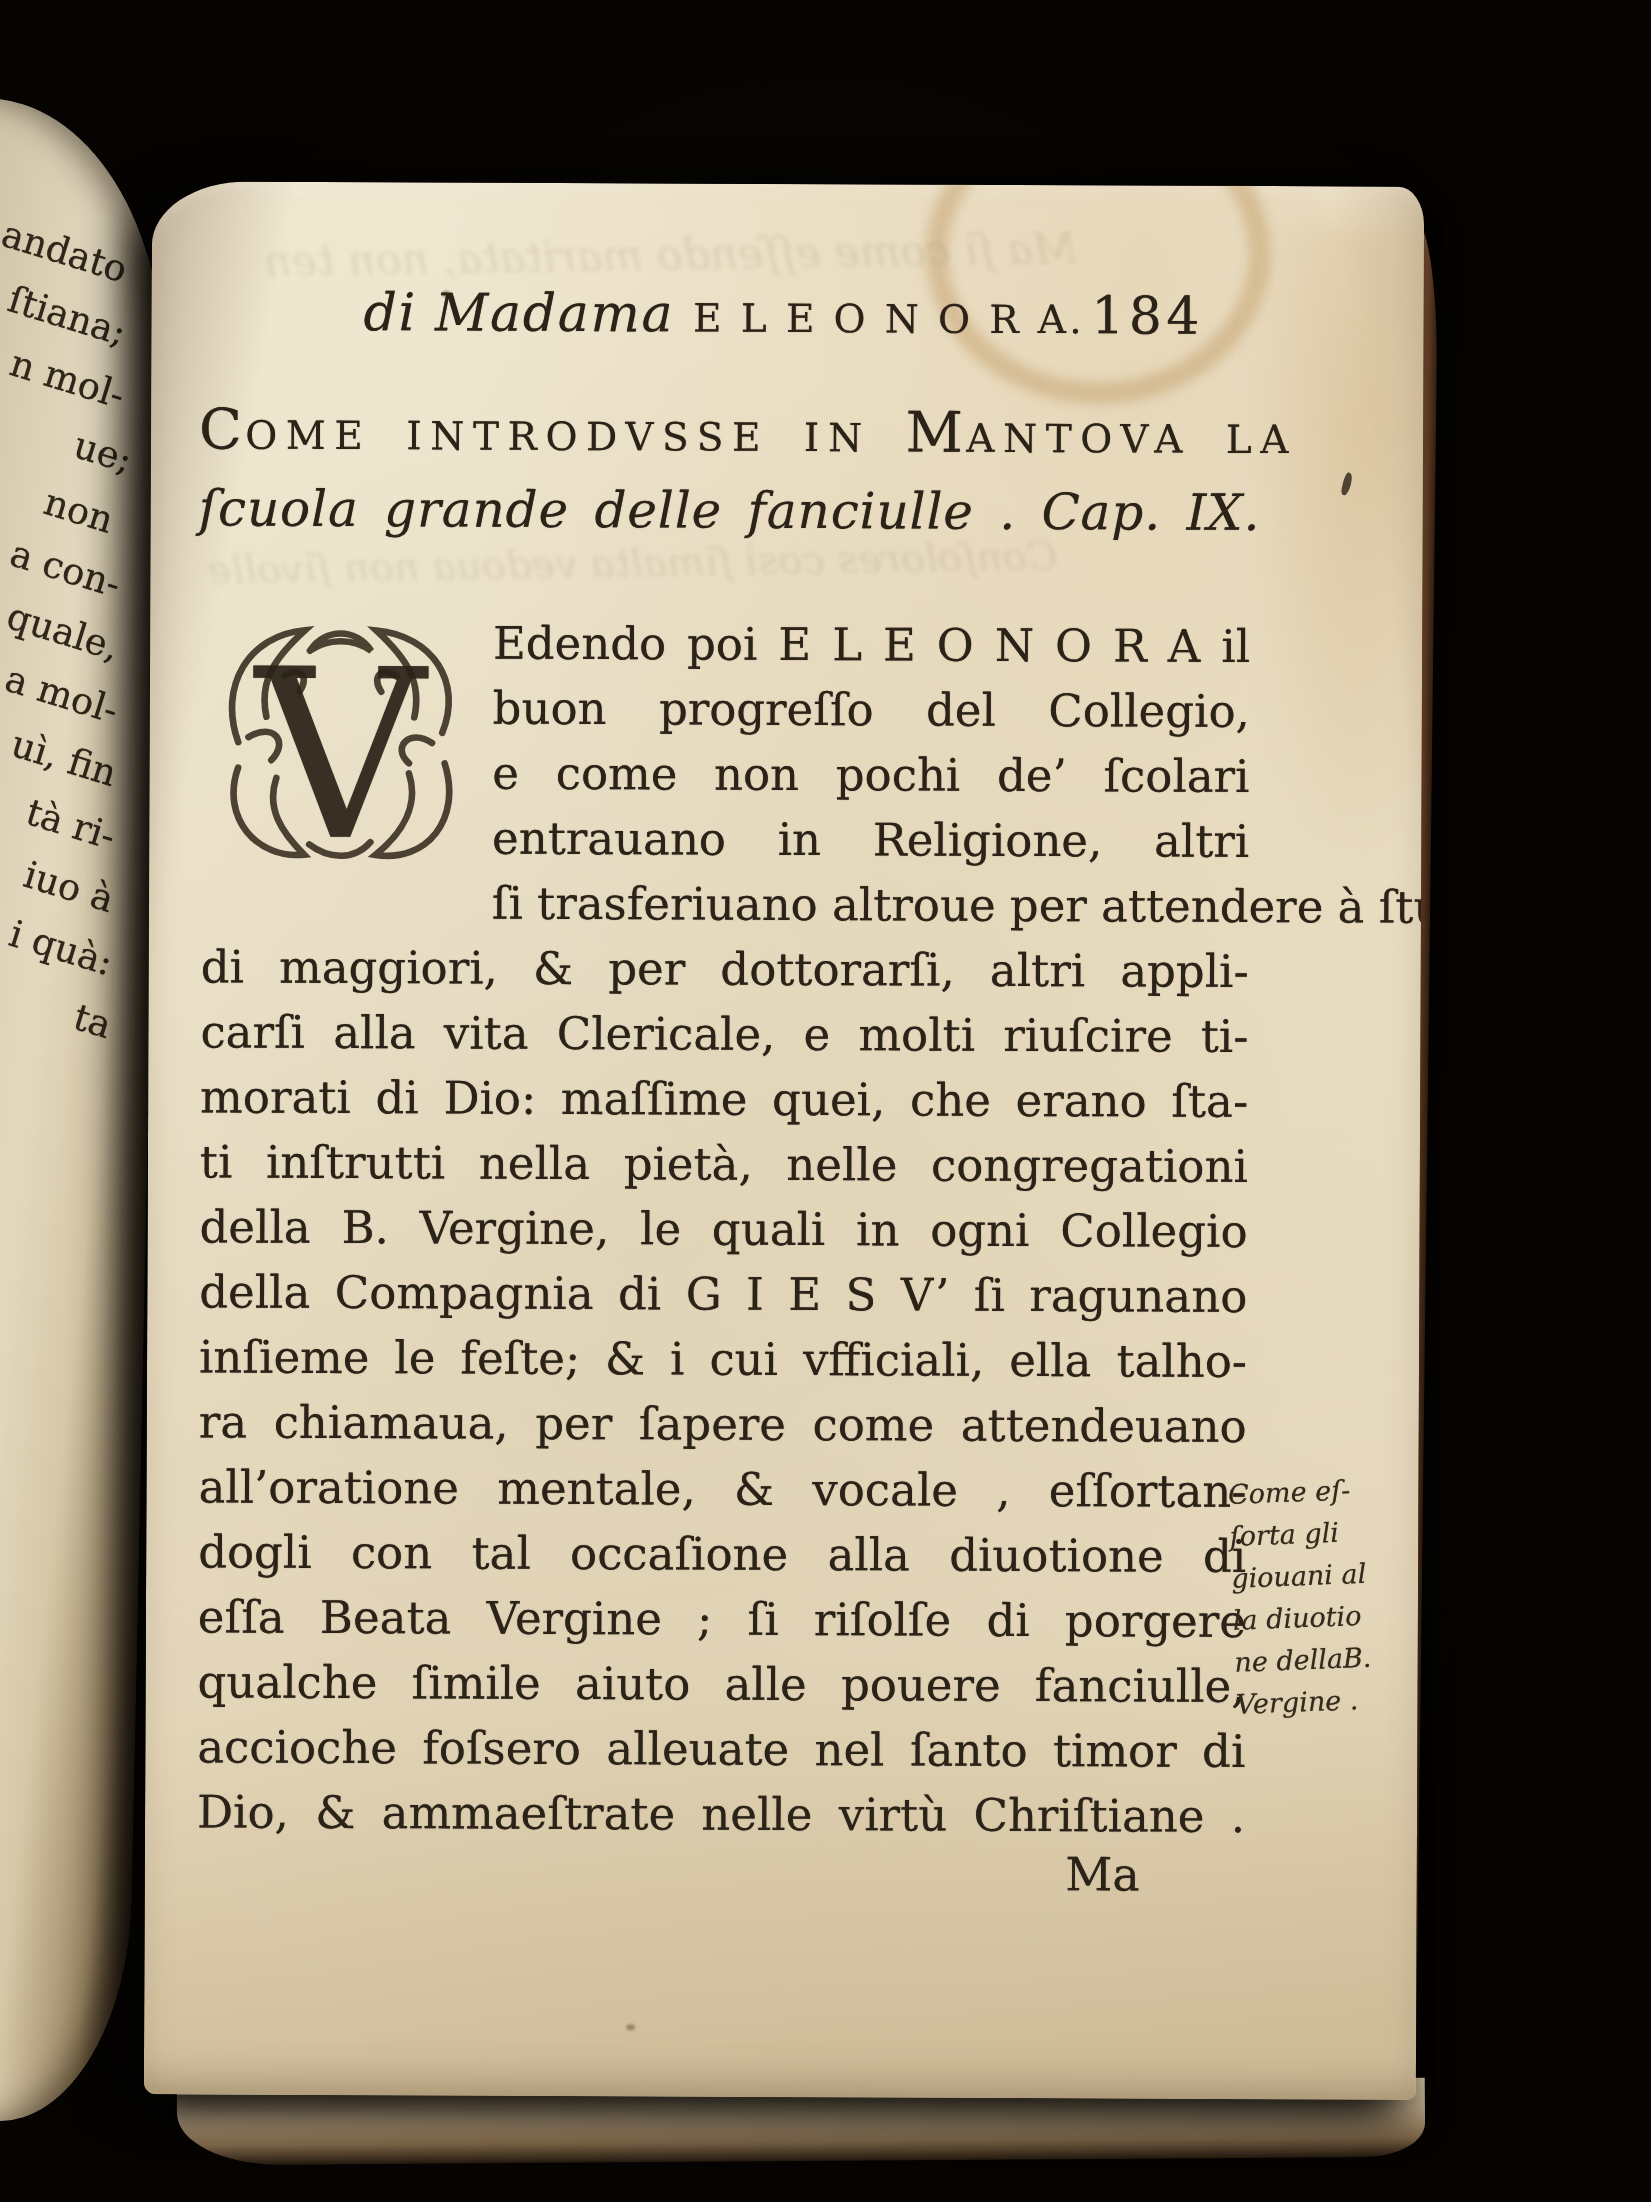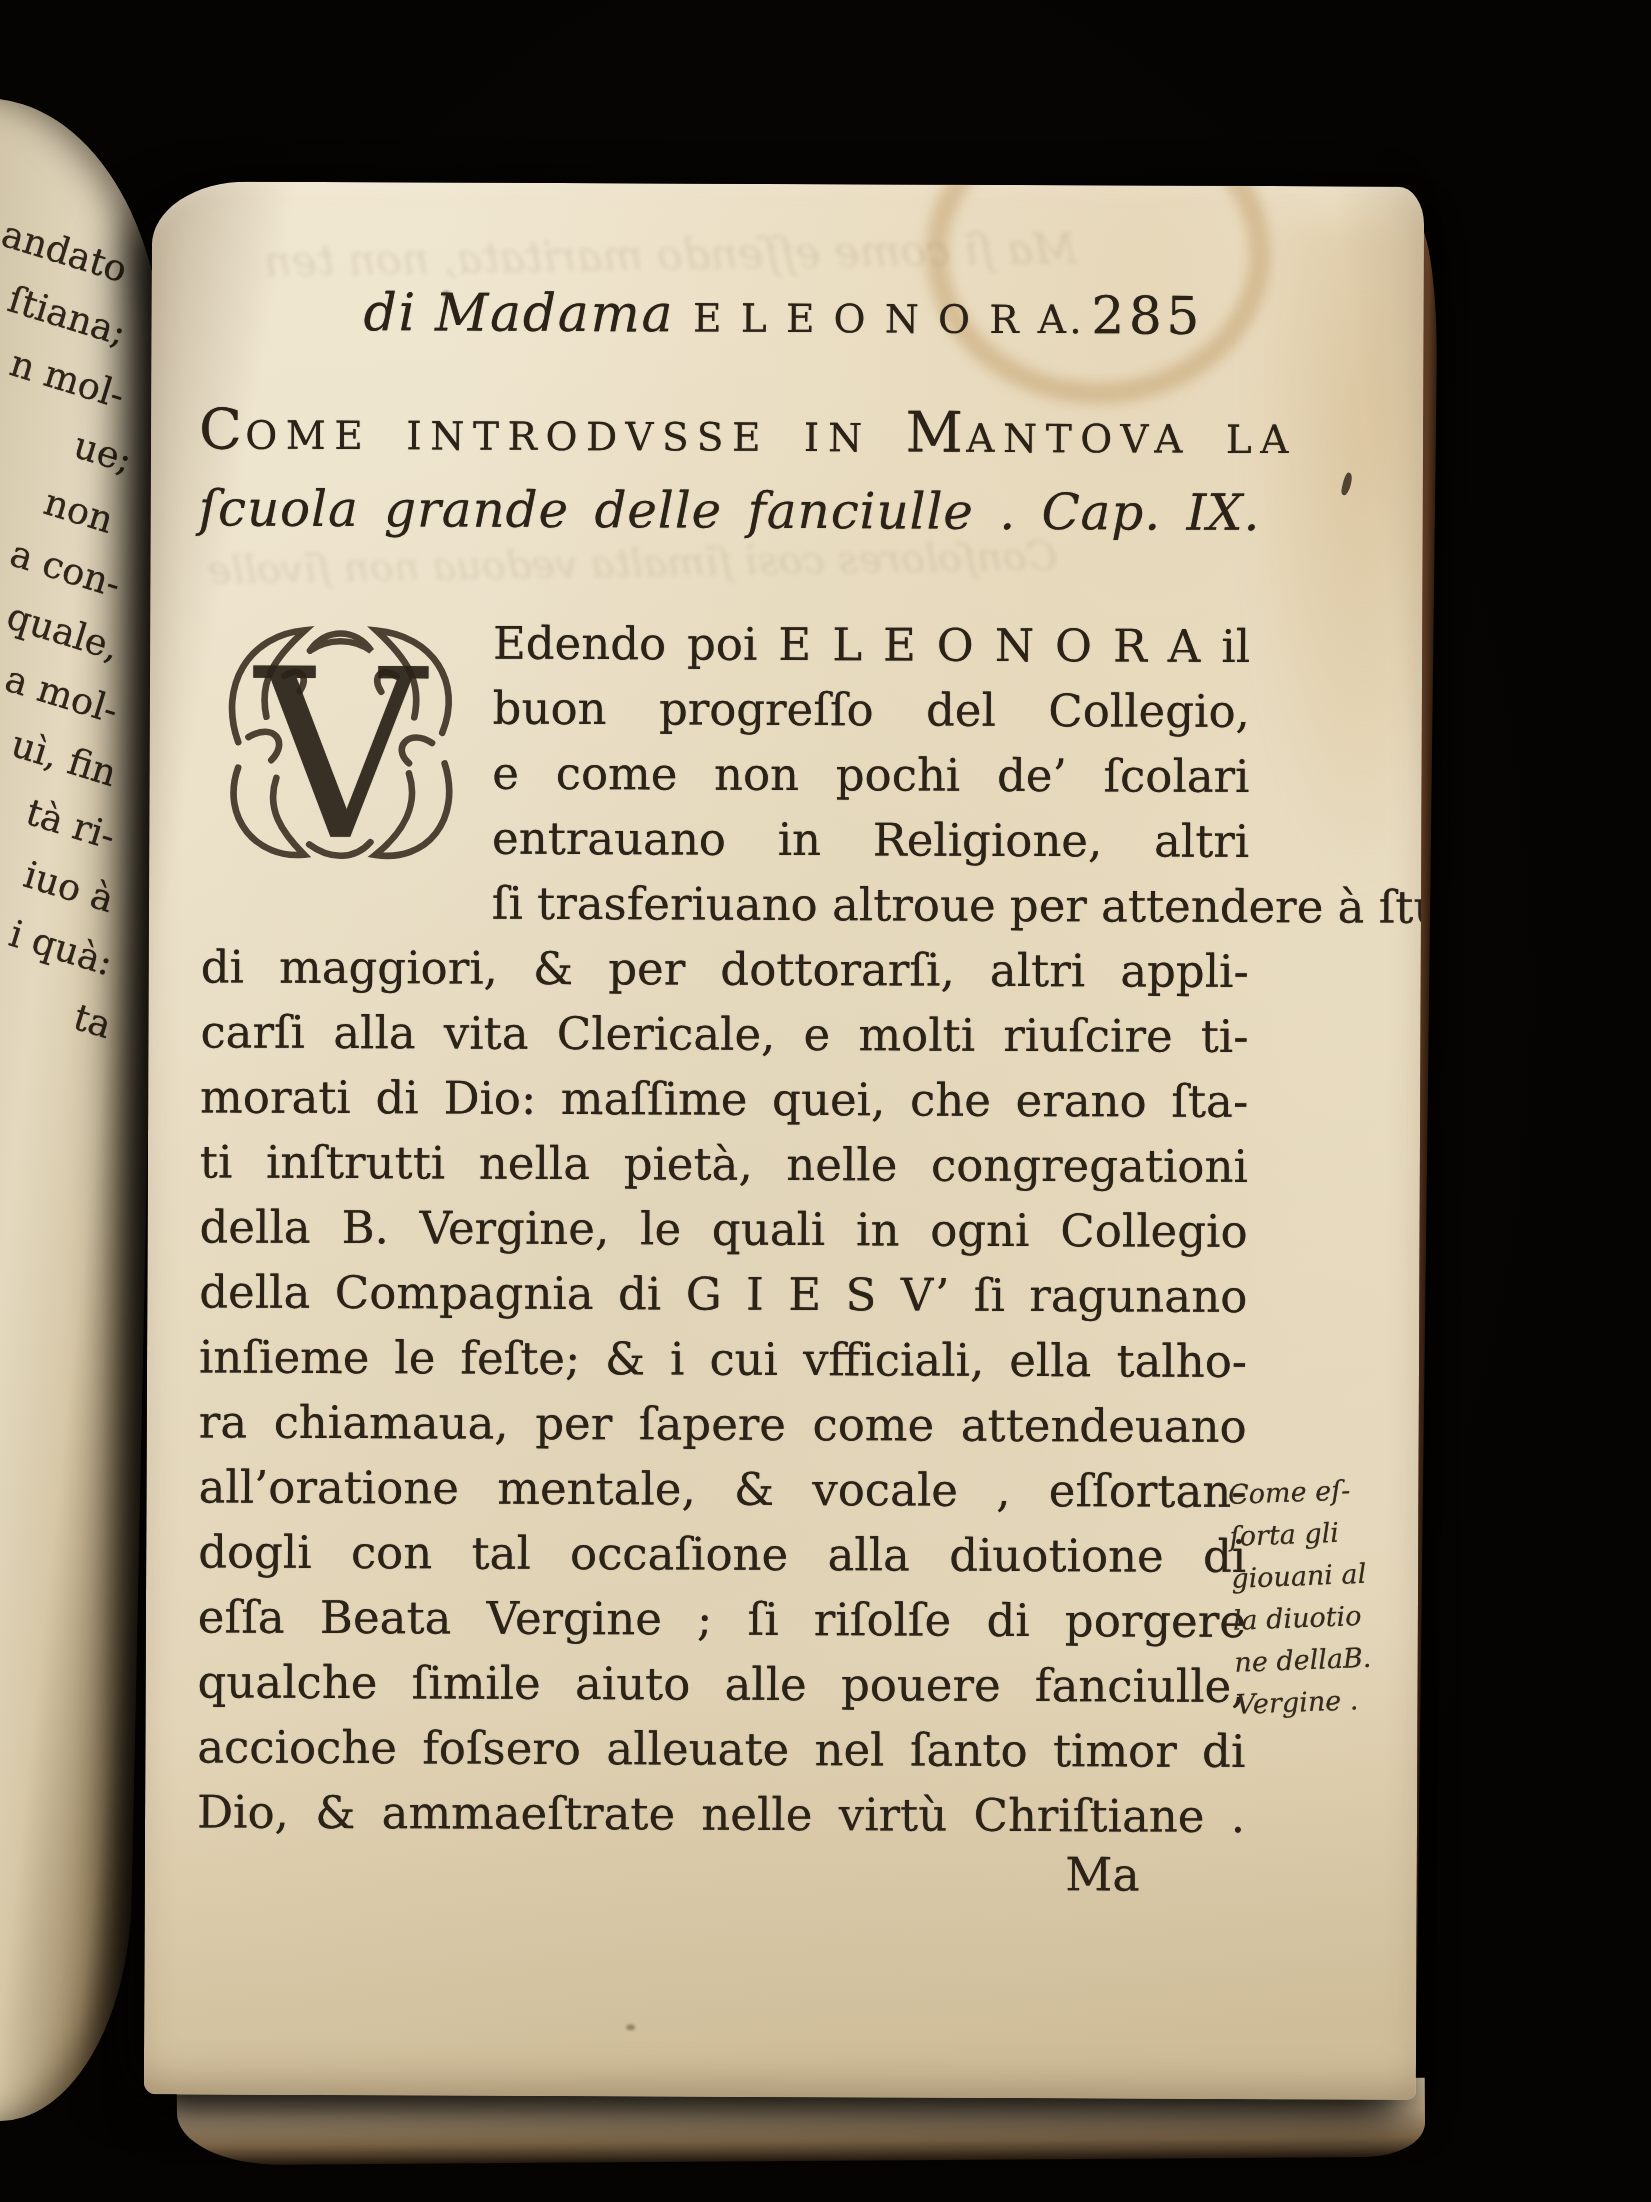--- a/index.html
+++ b/index.html
@@ -122,21 +122,21 @@
 
     <div class="ghosts">
 
     <div class="ghost">Ma ſi come eſſendo maritata, non ten</div>
         <div class="ghost">Conſolores così ſimalta vedoua non ſivolle</div>
       </div>
 
     <div class="running-header">
       <span class="hdr-italic">di Madama</span>
       <span class="hdr-caps">E L E O N O R A.</span>
-      <span class="hdr-num">285</span>
+      <span class="hdr-num">184</span>
     </div>
 
     <div class="heading1">
       <span class="bigcap">C</span><span>OME INTRODVSSE IN </span><span class="bigcap">M</span><span>ANTOVA LA</span>
     </div>
     <div class="heading2">ſcuola grande delle fanciulle . Cap. IX.</div>
 
     <div class="body-block">
       <div class="dropcap">
         <svg viewBox="0 0 100 100" xmlns="http://www.w3.org/2000/svg" style="font-size:52px">

